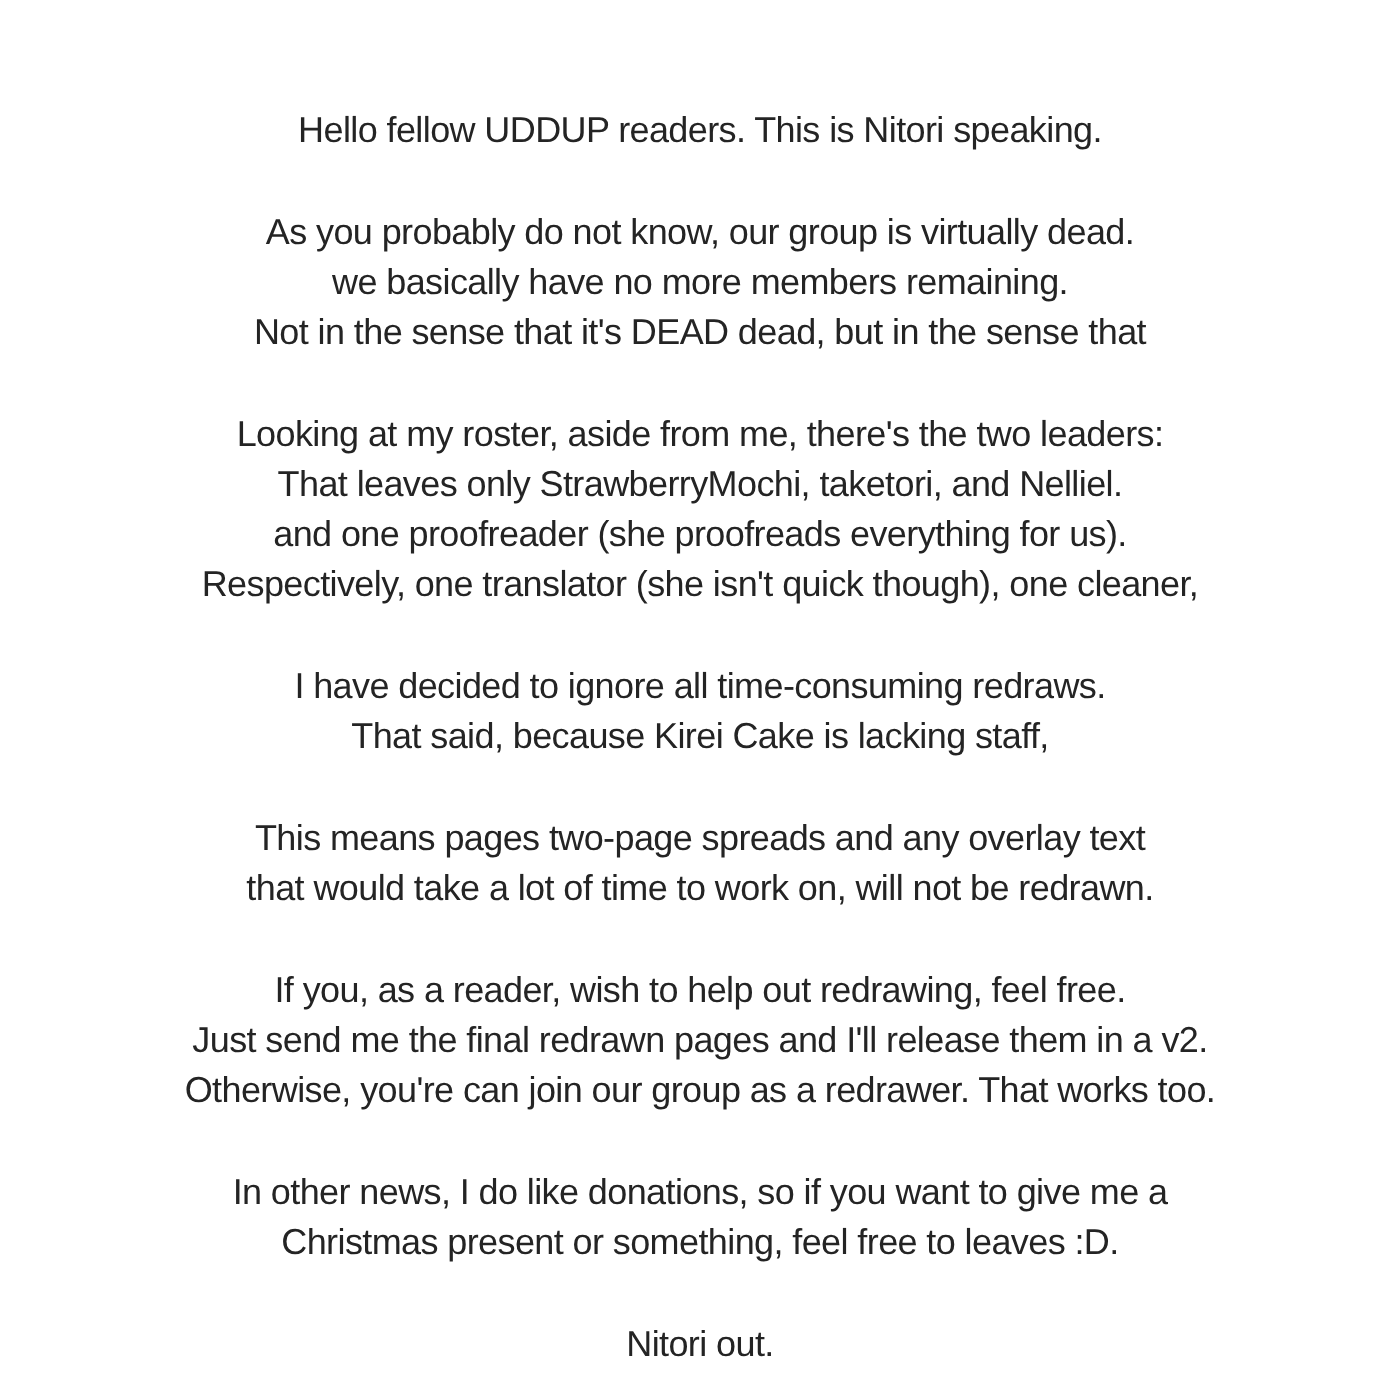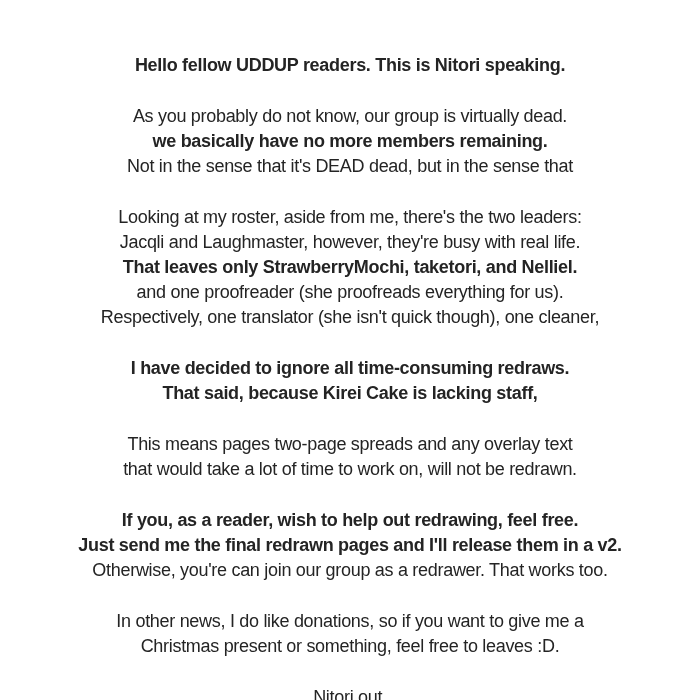--- a/index.html
+++ b/index.html
@@ -25,21 +25,21 @@
     padding: 0;
   }
   .line {
     font-size: 18px;
     line-height: 25px;
     letter-spacing: -0.3px;
     white-space: nowrap;
     font-weight: 400;
   }
   .line.bold {
-    font-weight: 700;
+    font-weight: 400;
   }
 </style>
 </head>
 <body>
 
 <main class="page">
 
   <p class="para">
     </p>
     <div class="line bold">Hello fellow UDDUP readers. This is Nitori speaking.</div>
@@ -48,21 +48,20 @@
   <p class="para">
     </p>
     <div class="line">As you probably do not know, our group is virtually dead.</div>
     <div class="line bold">we basically have no more members remaining.</div>
     <div class="line">Not in the sense that it's DEAD dead, but in the sense that</div>
   <p></p>
 
   <p class="para">
     </p>
     <div class="line">Looking at my roster, aside from me, there's the two leaders:</div>
-    <div class="line">Jacqli and Laughmaster, however, they're busy with real life.</div>
     <div class="line bold">That leaves only StrawberryMochi, taketori, and Nelliel.</div>
     <div class="line">and one proofreader (she proofreads everything for us).</div>
     <div class="line">Respectively, one translator (she isn't quick though), one cleaner,</div>
   <p></p>
 
   <p class="para">
     </p>
     <div class="line bold">I have decided to ignore all time-consuming redraws.</div>
     <div class="line bold">That said, because Kirei Cake is lacking staff,</div>
   <p></p>

